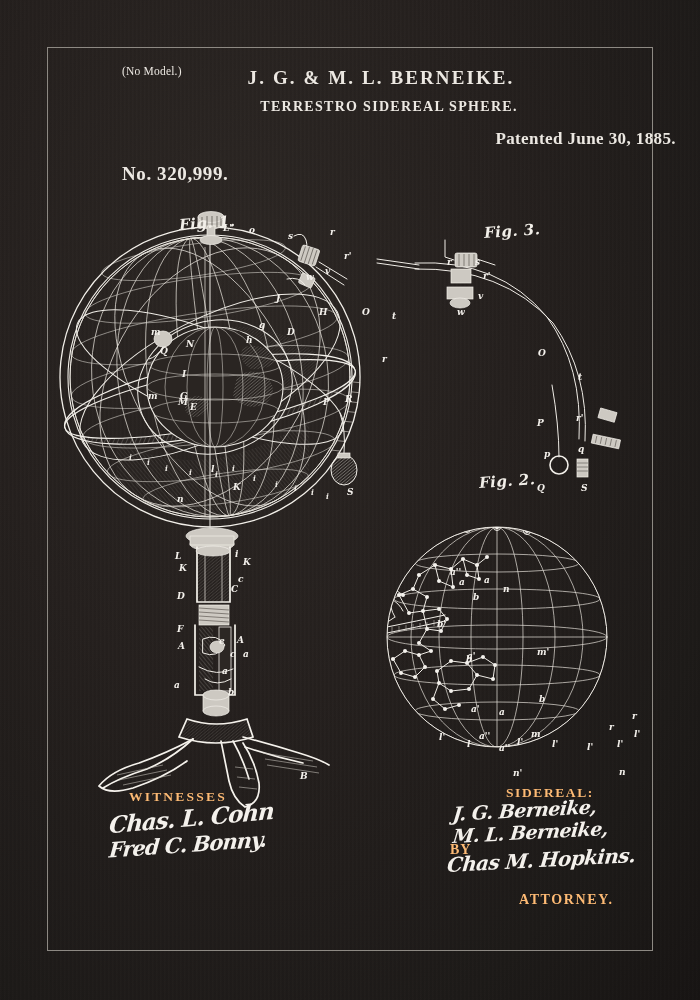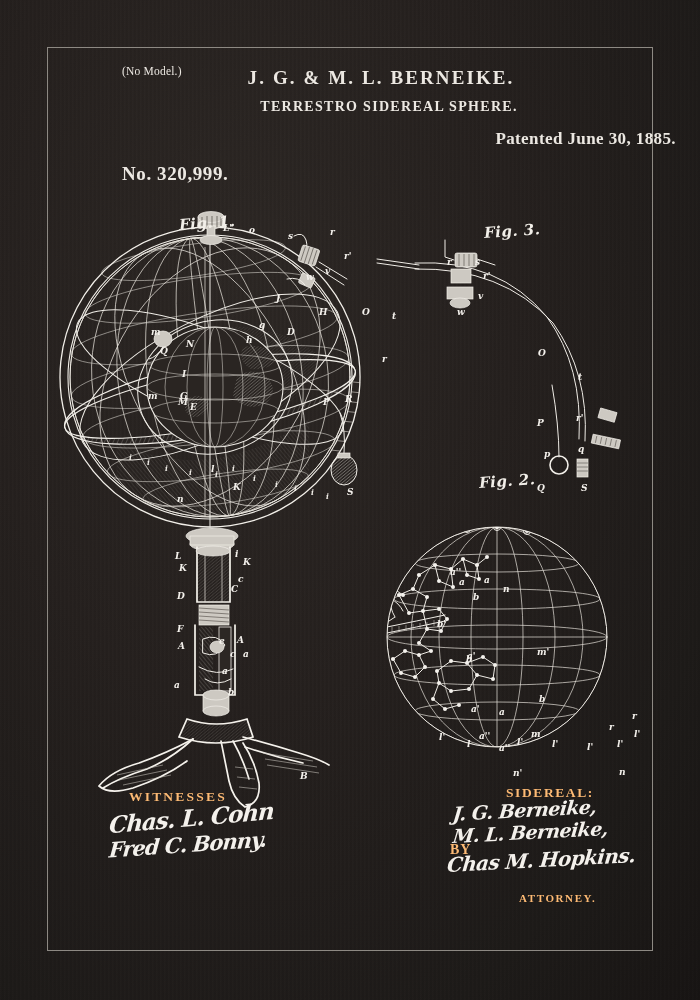--- a/index.html
+++ b/index.html
@@ -50,21 +50,21 @@
   #fig2-caption{left:432px;top:425px;}
 
   
   #art{position:absolute;left:0;top:0;width:606px;height:904px;}
 
   
   .foot{position:absolute;color:#fdba74;white-space:nowrap;}
   #witness-label{left:82px;top:742px;font-size:13.5px;font-weight:700;letter-spacing:2.2px;}
   #inventors-label{left:459px;top:738px;font-size:13.5px;font-weight:700;letter-spacing:1.6px;}
   #by-label{left:403px;top:795px;font-size:14px;font-weight:700;letter-spacing:1px;}
-  #attorney-label{left:472px;top:845px;font-size:11px;font-weight:700;letter-spacing:1.6px;}
+  #attorney-label{left:472px;top:845px;font-size:14px;font-weight:700;letter-spacing:1.6px;}
 
   .sig{
     position:absolute;color:#f4f1ec;white-space:nowrap;
     font-family:"DejaVu Serif", serif;
     font-style:italic;font-weight:700;
   }
   #witness-sig-1{left:62px;top:757px;font-size:23px;transform:rotate(-5deg) skewX(-9deg);letter-spacing:-1px;}
   #witness-sig-2{left:62px;top:785px;font-size:21px;transform:rotate(-4deg) skewX(-9deg);letter-spacing:-1px;}
   #inventor-sig-1{left:406px;top:752px;font-size:19px;transform:rotate(-3deg) skewX(-9deg);letter-spacing:-.6px;}
   #inventor-sig-2{left:406px;top:774px;font-size:19px;transform:rotate(-3deg) skewX(-9deg);letter-spacing:-.6px;}

